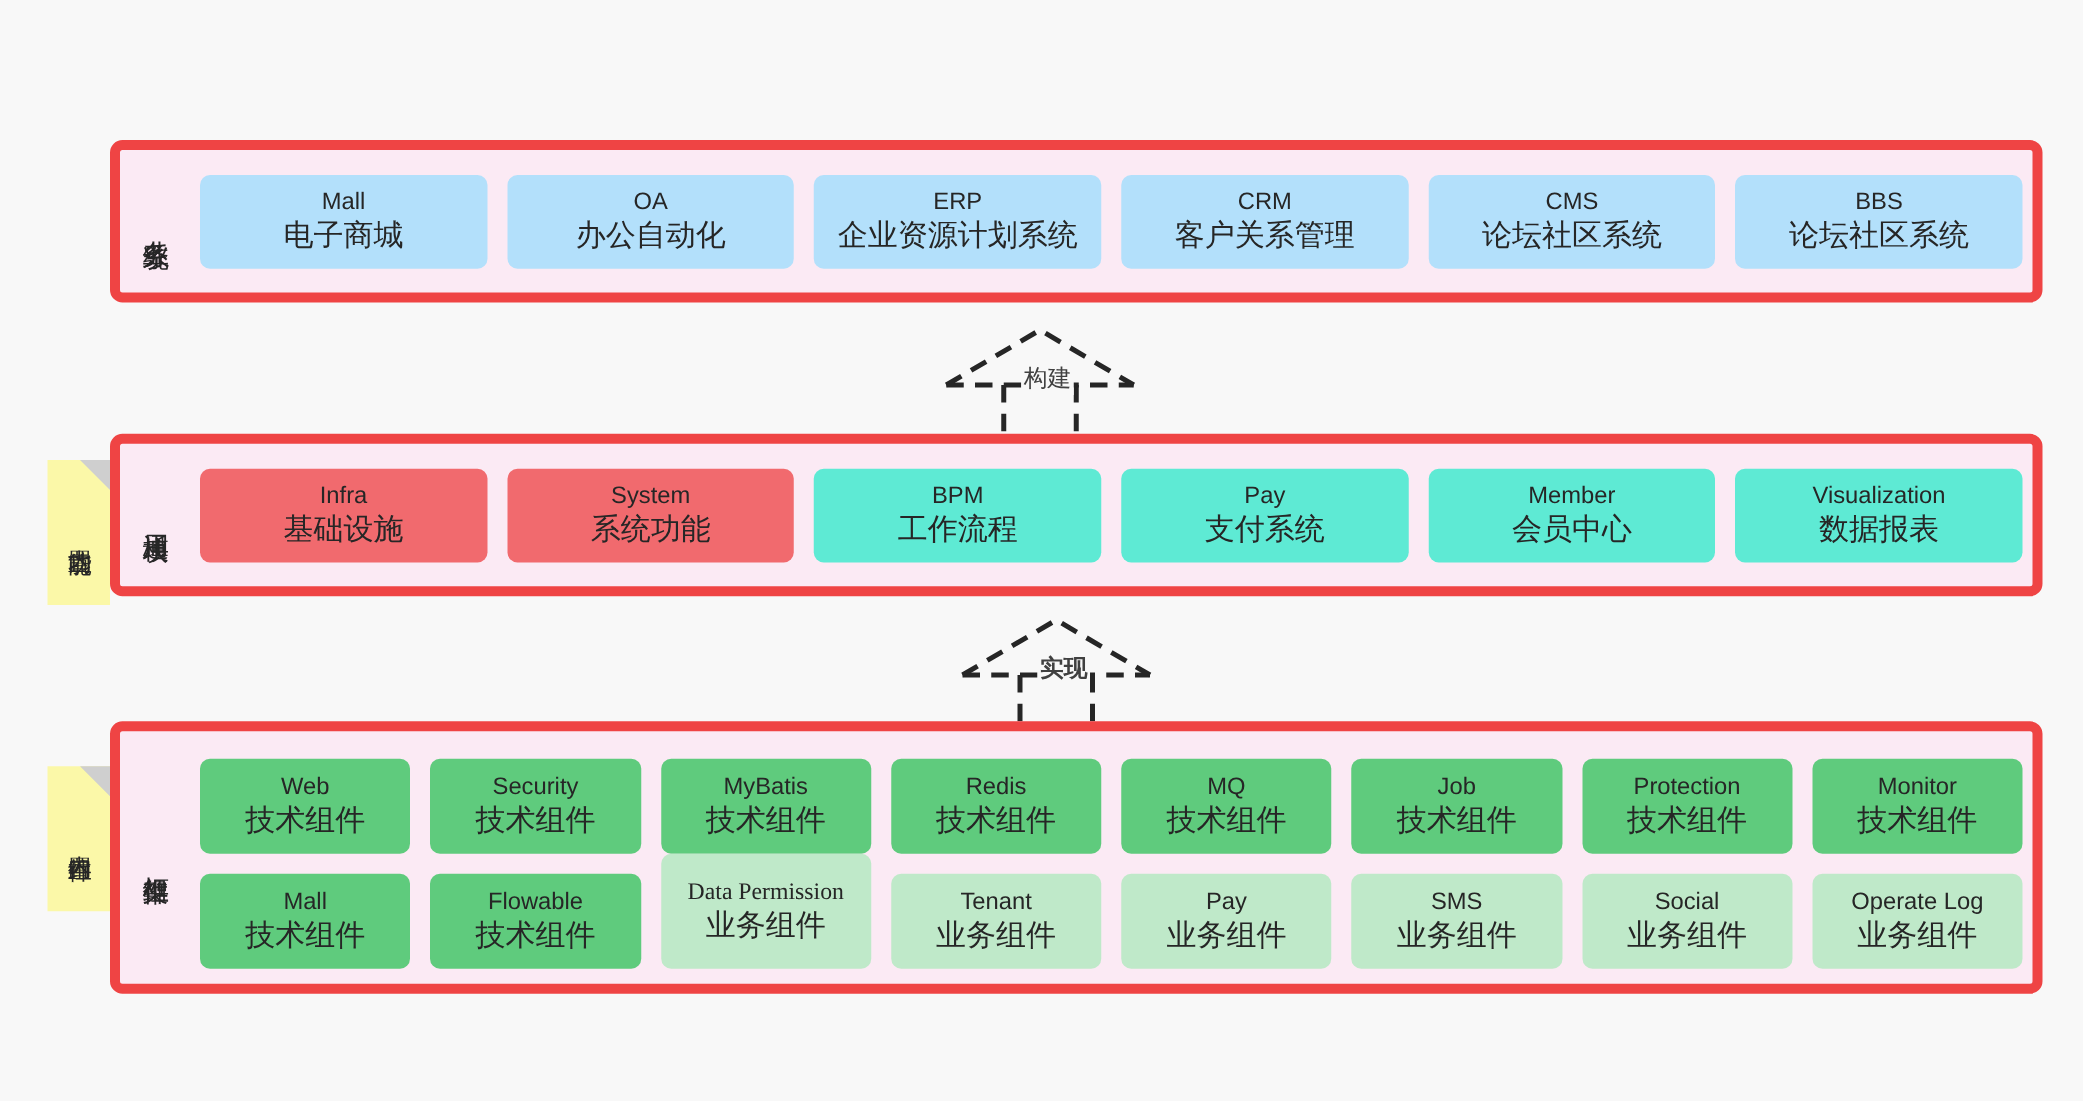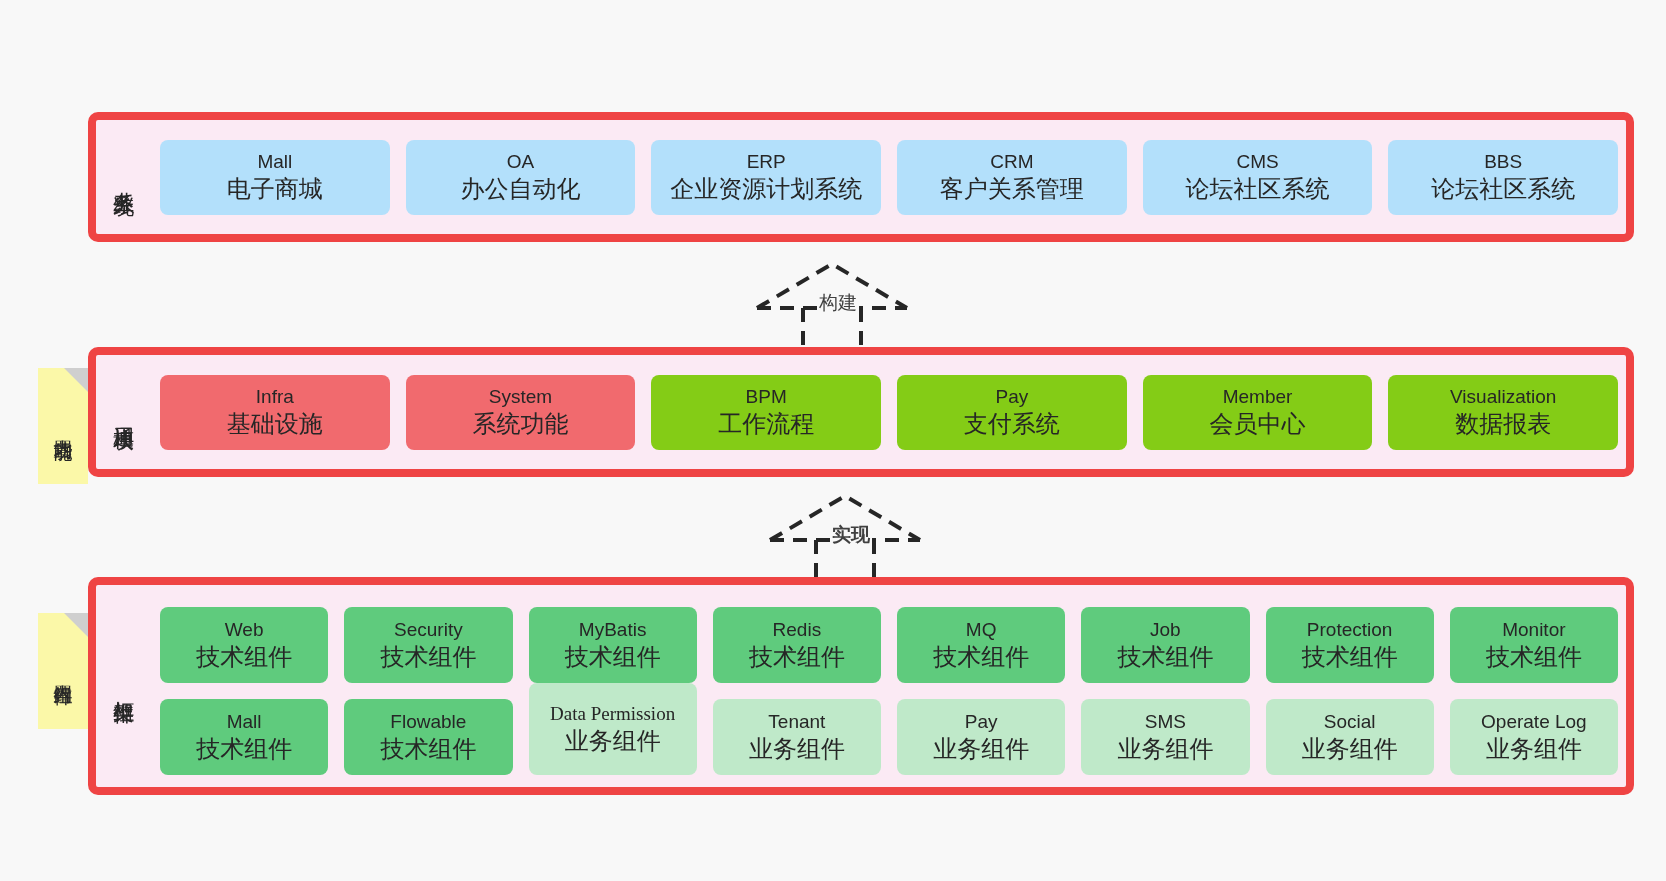--- a/index.html
+++ b/index.html
@@ -60,21 +60,21 @@
     color: #262626;
     line-height: 1.25;
     padding: 6px 4px;
   }
   .card .en { font-size: 19px; }
   .card .cn { font-size: 24px; }
 
   
   .c-blue      { background: #b3e0fb; }
   .c-red       { background: #f16a6e; }
-  .c-pink      { background: #84cc16; }
+  .c-pink      { background: #5eead4; }
   .c-green     { background: #5fcb7d; }
   .c-lgreen    { background: #bfe9c9; }
 
   
   #layer-business { left: 88px; top: 112px; width: 1546px; height: 130px; }
   #layer-business .card { height: 75px; }
 
   
   #layer-common { left: 88px; top: 347px; width: 1546px; height: 130px; }
   #layer-common .card { height: 75px; }

